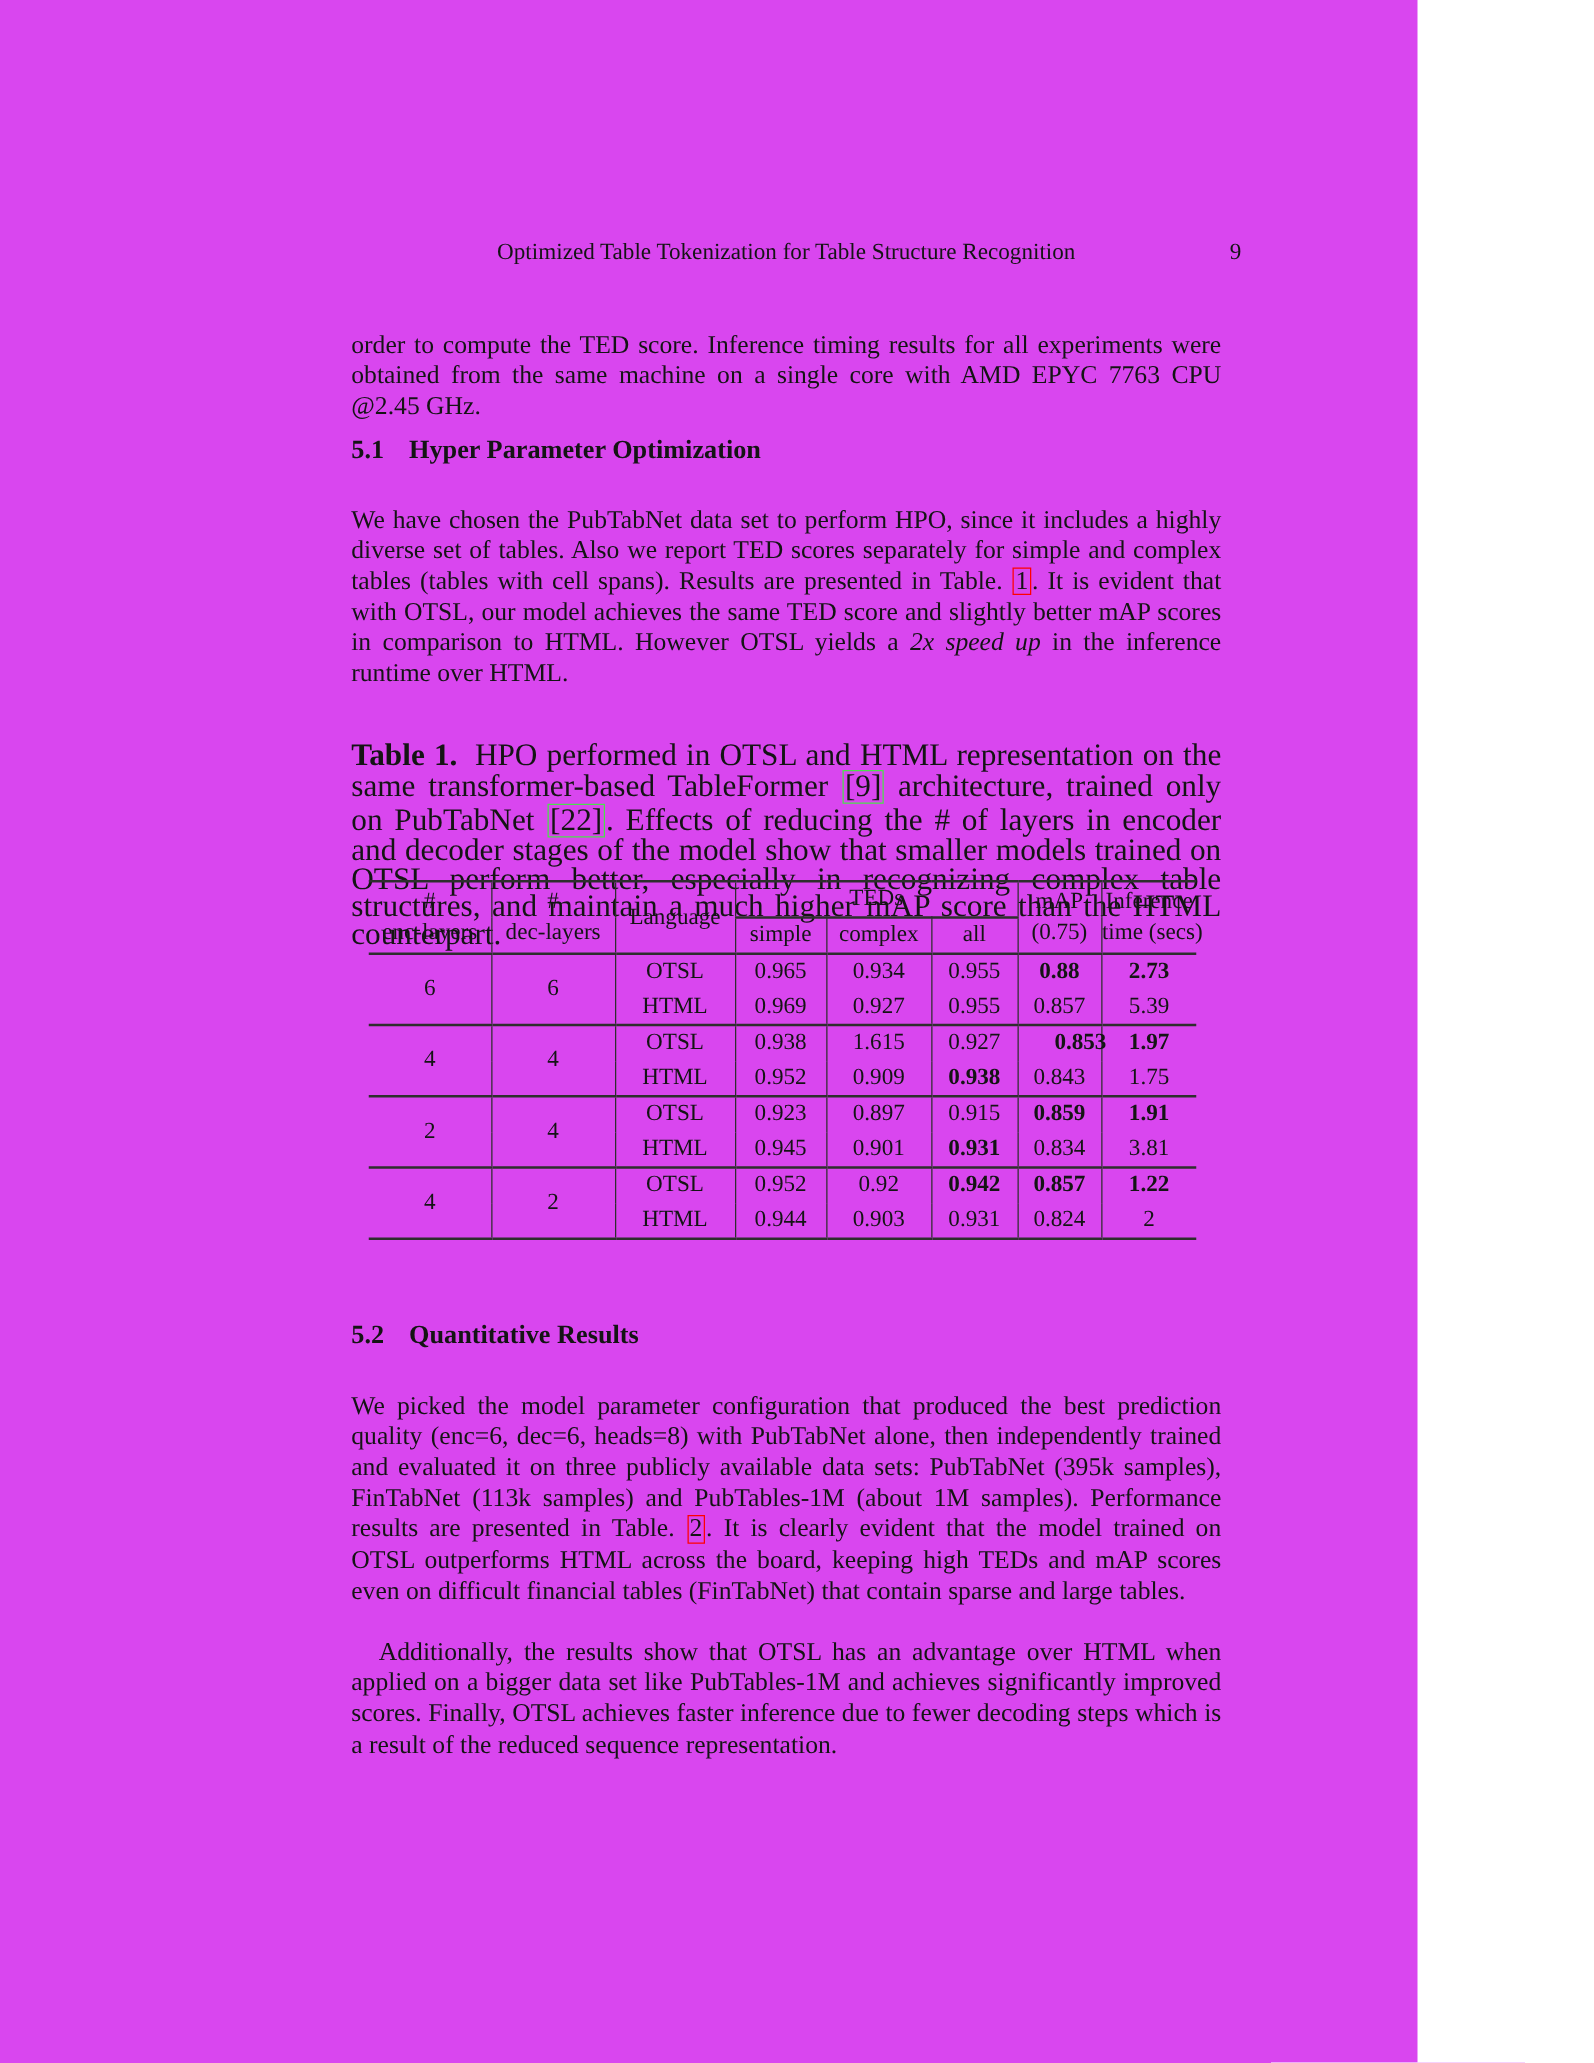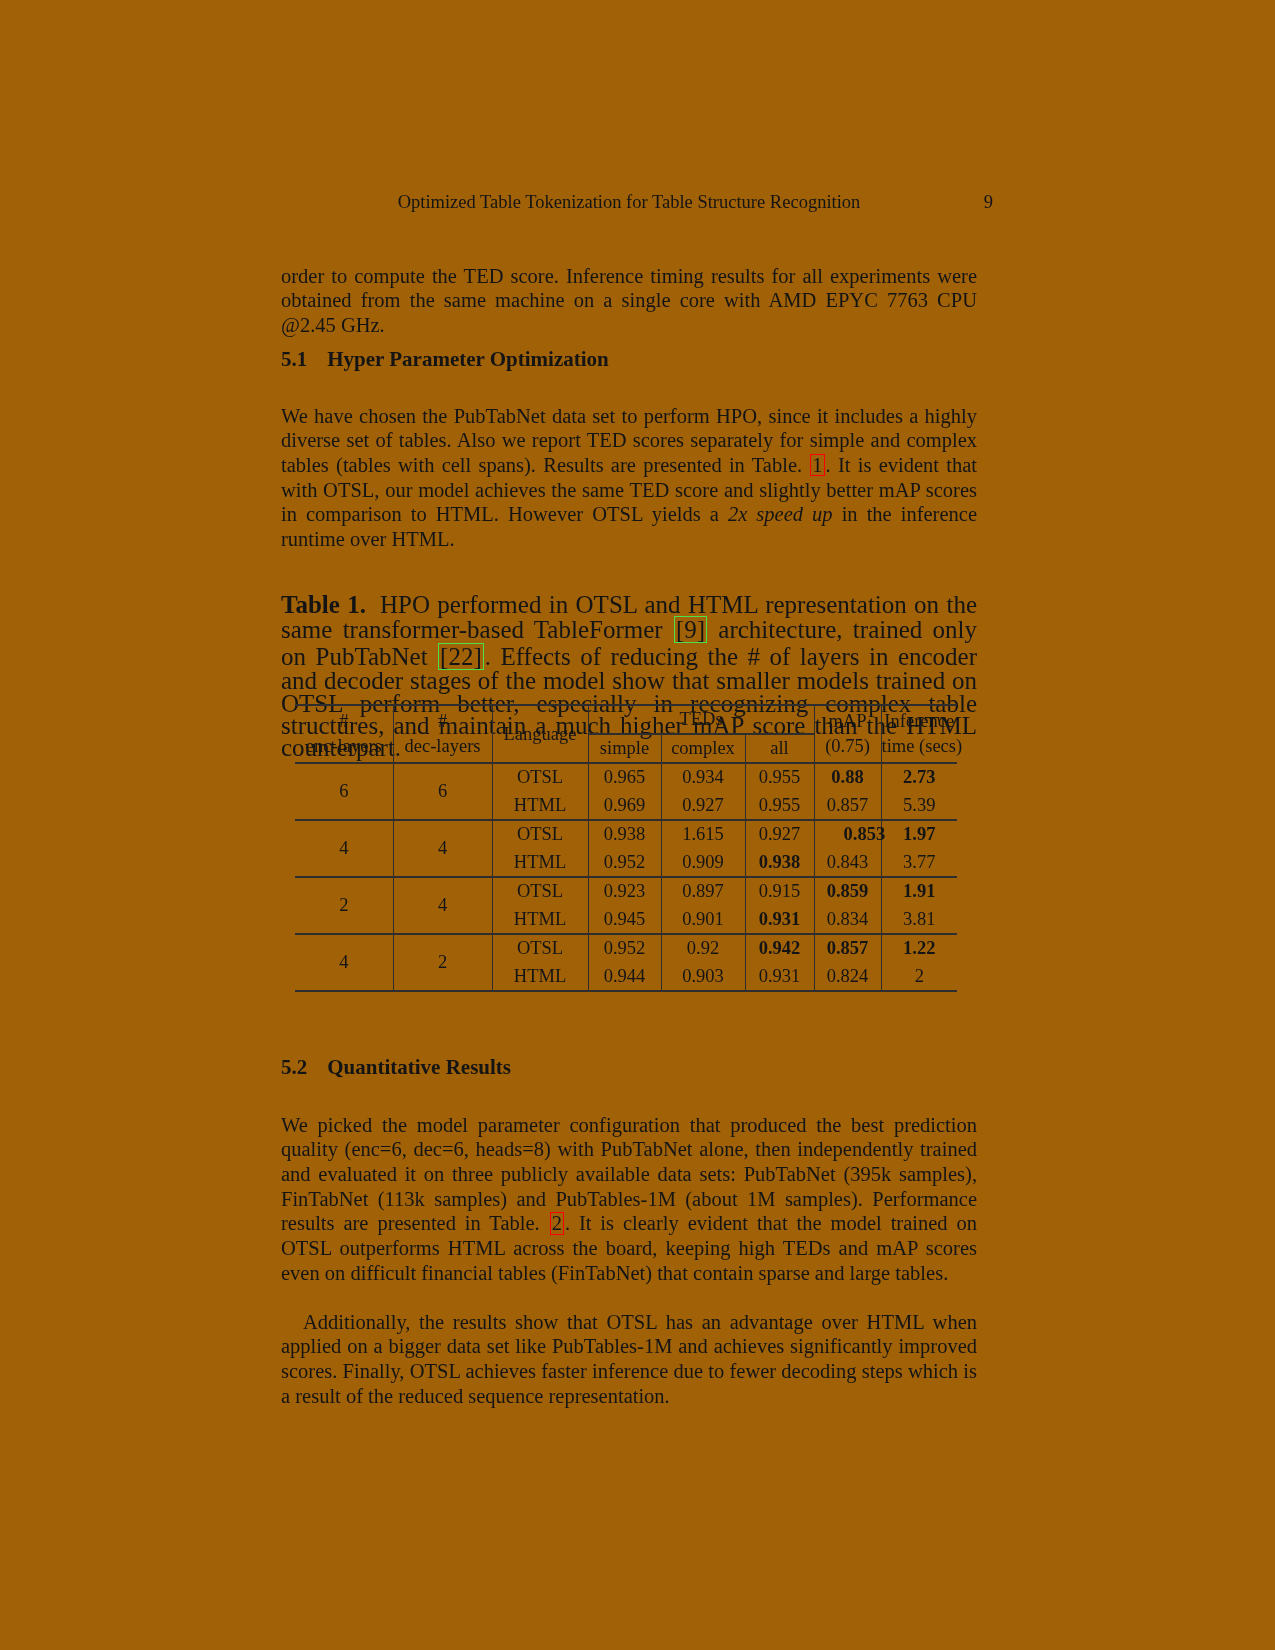--- a/index.html
+++ b/index.html
@@ -1,16 +1,16 @@
 <!DOCTYPE html>
 <html><head>
 <meta charset="utf-8">
 <style>
   html,body{margin:0;padding:0;background:#ffffff;}
-  .page{position:relative;width:1275px;height:1650px;background:#a16207;overflow:hidden;
+  .page{position:relative;width:1134px;height:1650px;background:#d946ef;overflow:hidden;
         font-family:"Liberation Serif", serif;color:#141414;}
   .abs{position:absolute;}
   .body-text{font-size:20.5px;line-height:24.7px;text-align:justify;}
   .running-head{top:192px;left:281px;width:696px;font-size:18.5px;}
   .rh-title{display:block;text-align:center;}
   .rh-num{position:absolute;top:0;right:-16px;}
   .para-intro{top:243px;left:281px;width:696px;}
   .sec-head{left:281px;font-size:21px;font-weight:bold;}
   .h51{top:347px;}
   .h52{top:1055px;text-align:right;}
@@ -125,21 +125,21 @@
           <td class="bt vl">0.927</td>
           <td class="bt vl" style="font-weight: bold; padding-left: 29px;">0.853</td>
           <td class="bt vl" style="font-weight: bold;">1.97</td>
         </tr>
         <tr>
           <td class="vl">HTML</td>
           <td class="vl">0.952</td>
           <td class="vl">0.909</td>
           <td class="vl" style="font-weight: bold;">0.938</td>
           <td class="vl">0.843</td>
-          <td class="vl">3.77</td>
+          <td class="vl">1.75</td>
         </tr>
 
         <tr>
           <td class="bt" rowspan="2">2</td>
           <td class="bt vl" rowspan="2">4</td>
           <td class="bt vl">OTSL</td>
           <td class="bt vl">0.923</td>
           <td class="bt vl">0.897</td>
           <td class="bt vl">0.915</td>
           <td class="bt vl" style="font-weight: bold;">0.859</td>

